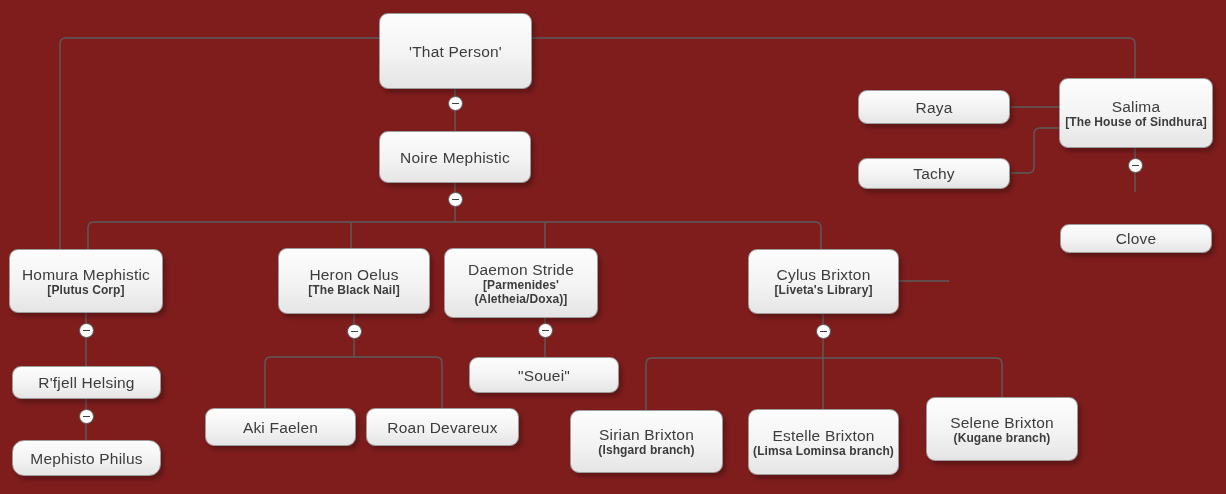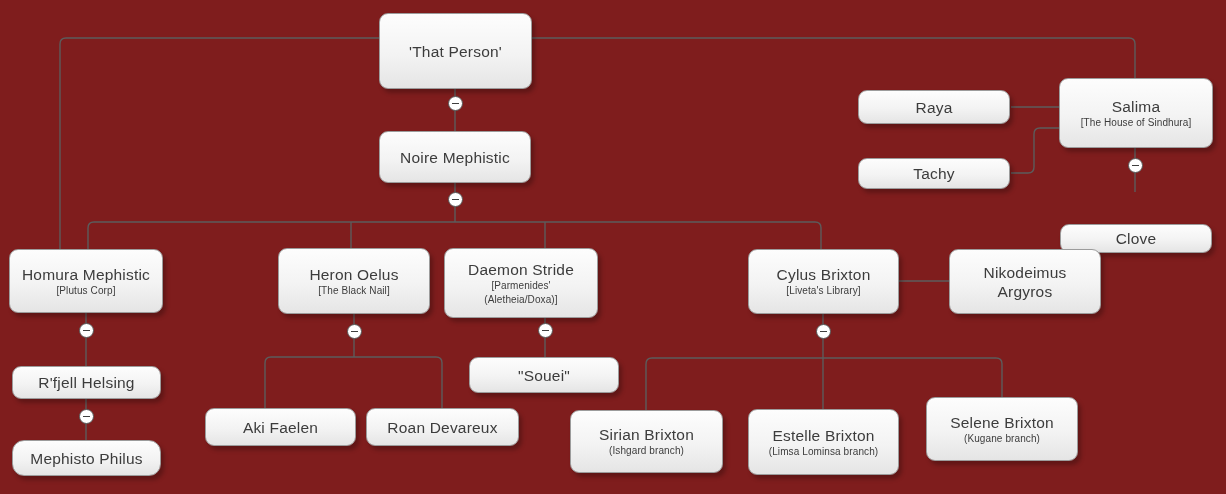--- a/index.html
+++ b/index.html
@@ -32,23 +32,24 @@
     text-align: center;
     cursor: pointer;
   }
   .node-label {
     font-size: 15.5px;
     line-height: 19px;
     white-space: pre-line;
     letter-spacing: 0.2px;
   }
   .node-sub {
-    font-size: 10px;
+    font-size: 12px;
     line-height: 13.5px;
     letter-spacing: 0.1px;
+    font-weight: bold;
   }
   .toggle {
     position: absolute;
     width: 15px;
     height: 15px;
     box-sizing: border-box;
     border: 1.2px solid #565656;
     border-radius: 50%;
     background: #ffffff;
     display: flex;
@@ -116,24 +117,20 @@
     </div>
     <div class="node" style="left: 444px; top: 248px; width: 154px; height: 70px;">
       <div class="node-label">Daemon Stride</div>
       <div class="node-sub">[Parmenides'</div>
       <div class="node-sub">(Aletheia/Doxa)]</div>
     </div>
     <div class="node" style="left: 748px; top: 249px; width: 151px; height: 65px;">
       <div class="node-label">Cylus Brixton</div>
       <div class="node-sub">[Liveta's Library]</div>
     </div>
-    <div class="node" style="left: 949px; top: 249px; width: 152px; height: 65px;">
-      <div class="node-label">Nikodeimus
-Argyros</div>
-    </div>
     <div class="node" style="left: 12px; top: 366px; width: 149px; height: 33px;">
       <div class="node-label">R'fjell Helsing</div>
     </div>
     <div class="node" style="left: 12px; top: 440px; width: 149px; height: 36px; border-radius: 12px;">
       <div class="node-label">Mephisto Philus</div>
     </div>
     <div class="node" style="left: 469px; top: 357px; width: 150px; height: 36px;">
       <div class="node-label">"Souei"</div>
     </div>
     <div class="node" style="left: 190px; top: 408px; width: 151px; height: 38px; margin-left: 15px;">

